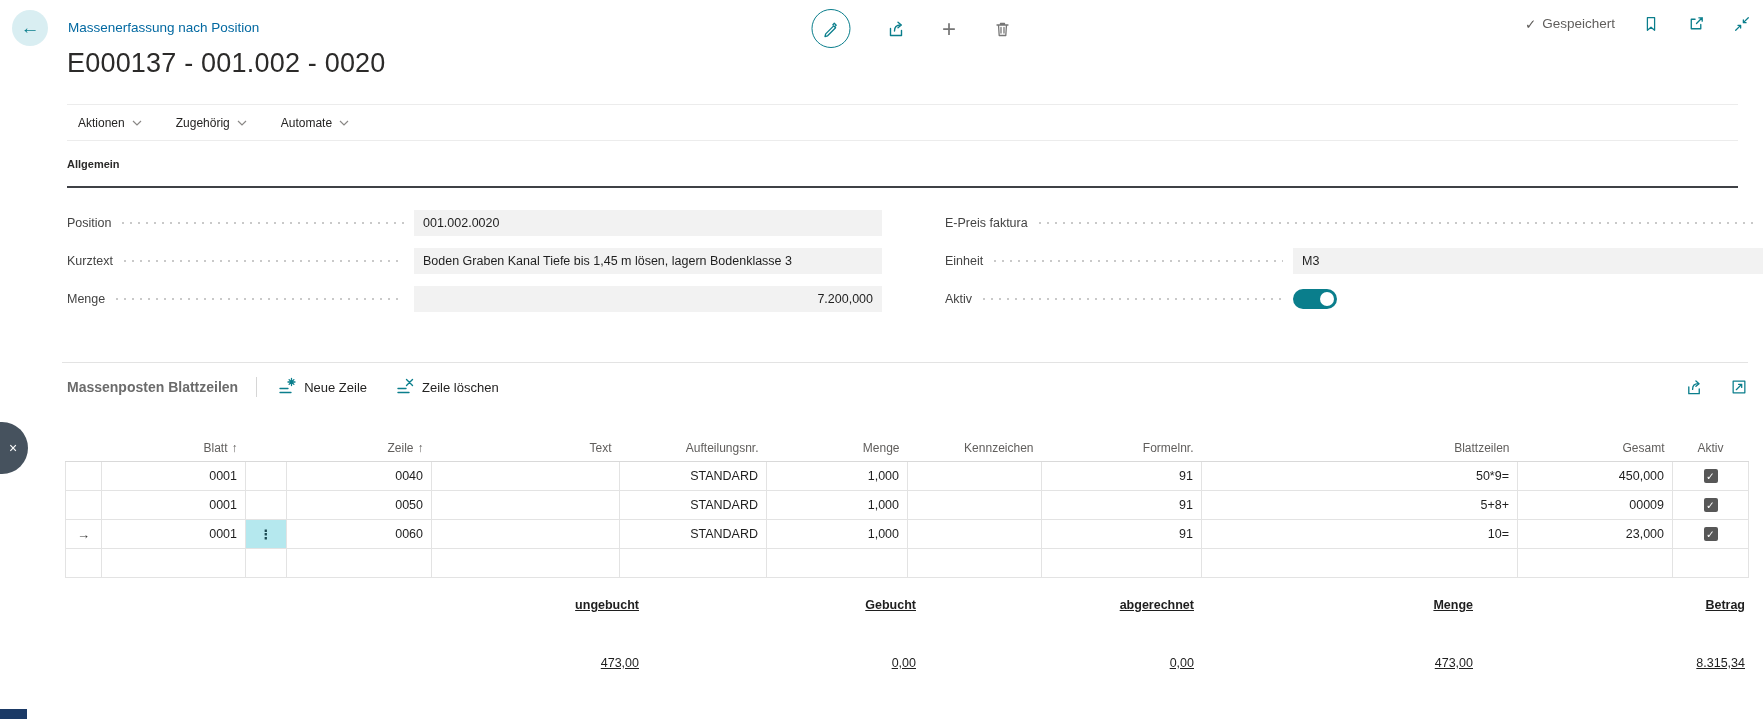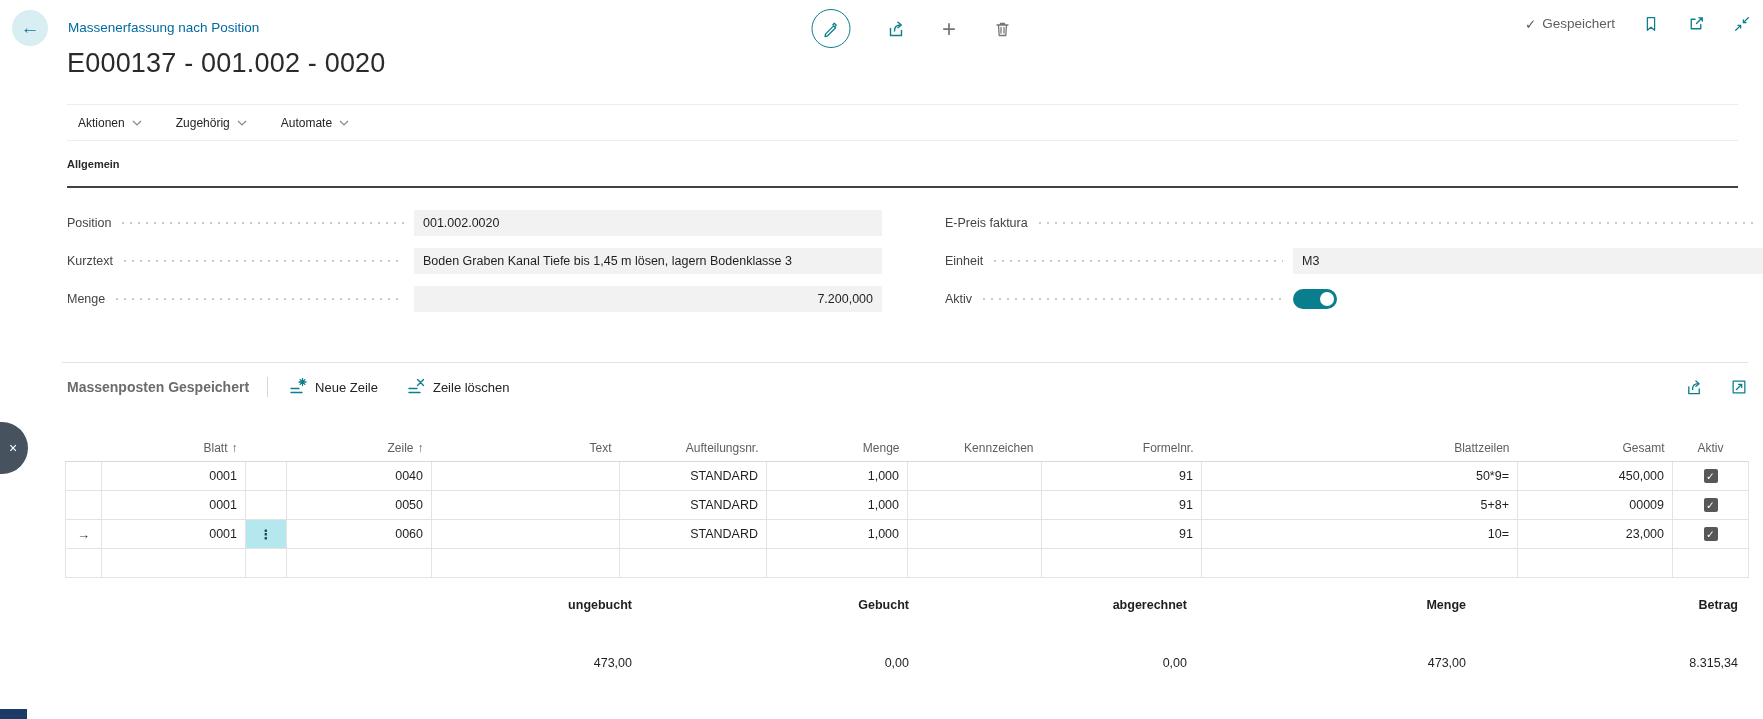--- a/index.html
+++ b/index.html
@@ -77,21 +77,21 @@
   td.dots-cell{padding:0;text-align:center;}
   td.dots-cell.selected{background:#b5e8ee;}
   .cell-menu-glyph{font-size:13px;font-weight:700;color:#1c4a52;}
   .row-marker{color:#3b3a39;font-size:13px;}
   .checkbox{width:14px;height:14px;background:#575757;border-radius:2px;margin:0 auto;
             display:none;align-items:center;justify-content:center;cursor:pointer;}
   .checkbox.checked{display:flex;}
   .check-glyph{color:#fff;font-size:10.5px;line-height:1;}
 
   
-  .totals-row{position:absolute;left:67px;display:flex;}
+  .totals-row{position:absolute;left:74px;display:flex;text-decoration:underline;}
   .totals-row.labels{top:598px;font-weight:700;font-size:12.5px;color:#1f1f1f;}
   .totals-row.values{top:656px;font-size:12.5px;color:#1f1f1f;}
   .tcell{text-align:right;}
   .tc0{width:565px;} .tc1{width:277px;} .tc2{width:278px;} .tc3{width:279px;} .tc4{width:272px;}
 
   
   .fab{position:absolute;left:-24px;top:422px;width:52px;height:52px;border-radius:50%;
        background:#46525e;color:#fff;display:flex;align-items:center;justify-content:center;
        padding-left:22px;box-sizing:border-box;font-size:14px;cursor:pointer;}
   .corner-fragment{position:absolute;left:0;top:709px;width:27px;height:10px;background:#1b3a66;}
@@ -222,21 +222,21 @@
       <span class="flabel">Aktiv</span>
       <div class="fleader"></div>
       <div class="toggle on"></div>
       <div class="fspacer"></div>
     </div>
   </div>
 
   <div class="part-divider"></div>
 
   <div class="part-header">
-    <span class="part-title">Massenposten Gespeichert</span>
+    <span class="part-title">Massenposten Blattzeilen</span>
     <div class="vsep"></div>
     <div class="part-btn">
       <svg width="20" height="20" viewBox="0 0 20 20" fill="none" stroke="#0a7e8c" stroke-width="1.3" stroke-linecap="round">
         <path d="M3 11.5h8M3 15.5h11"></path>
           <path d="M14.5 1.5v7M11 5h7M12.1 2.6l4.8 4.8M16.9 2.6l-4.8 4.8"></path>
       </svg>
       <span>Neue Zeile</span>
     </div>
     <div class="part-btn">
       <svg width="20" height="20" viewBox="0 0 20 20" fill="none" stroke="#0a7e8c" stroke-width="1.4" stroke-linecap="round">

